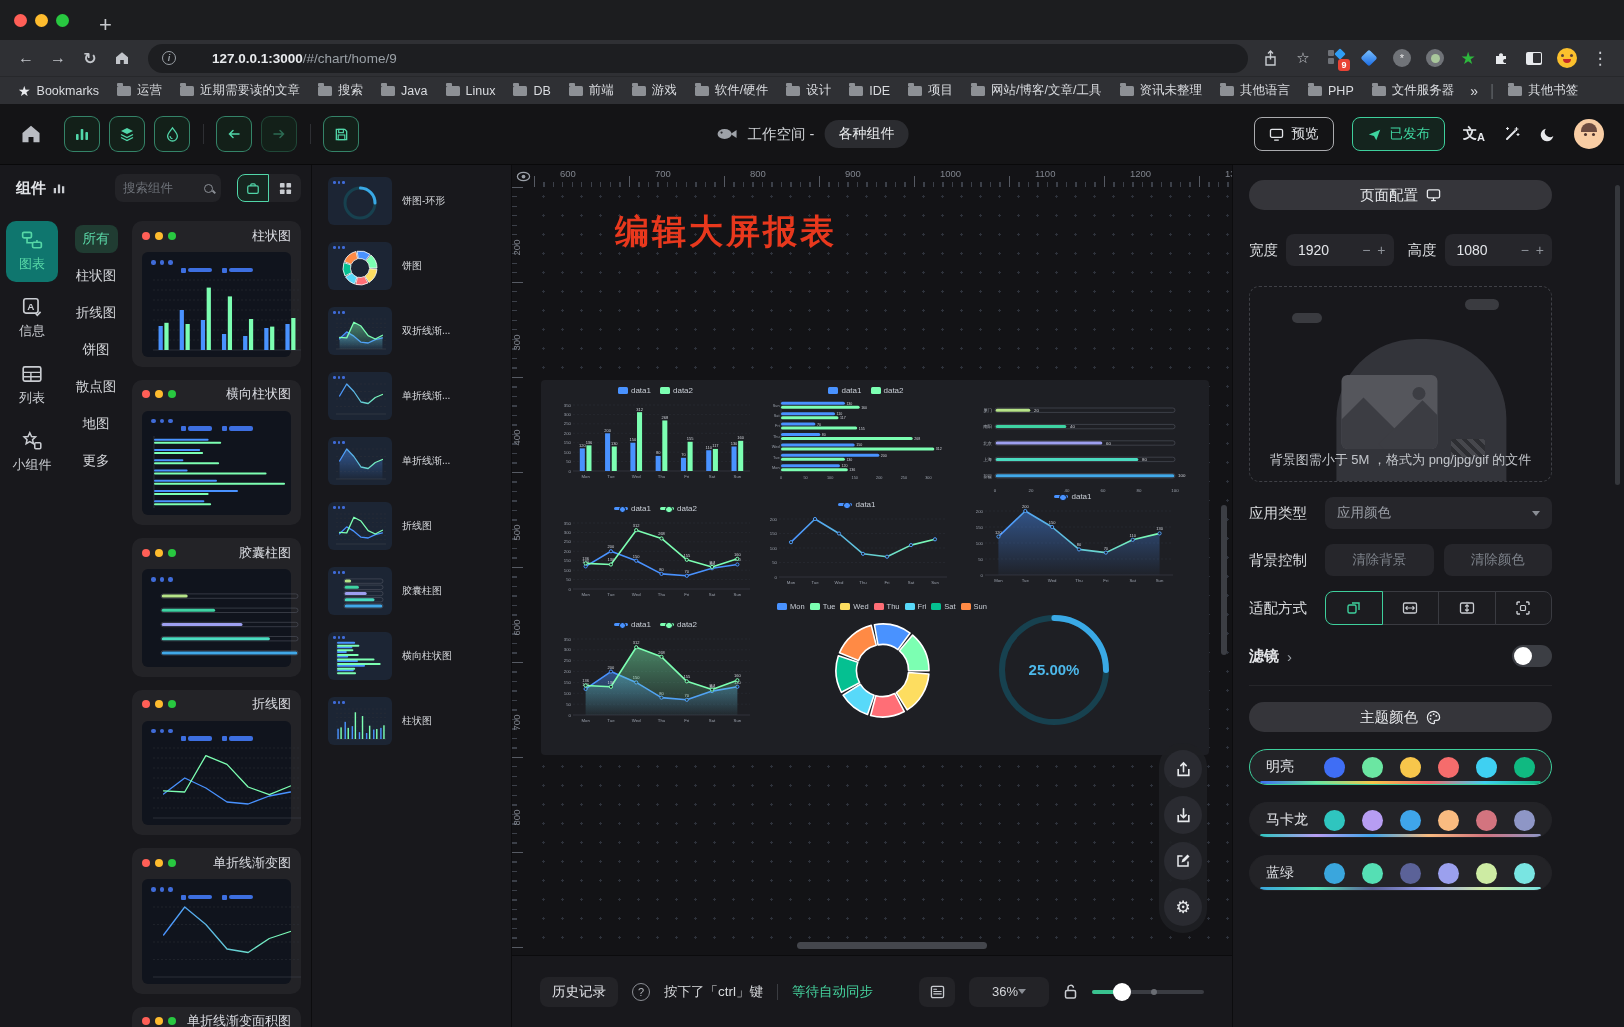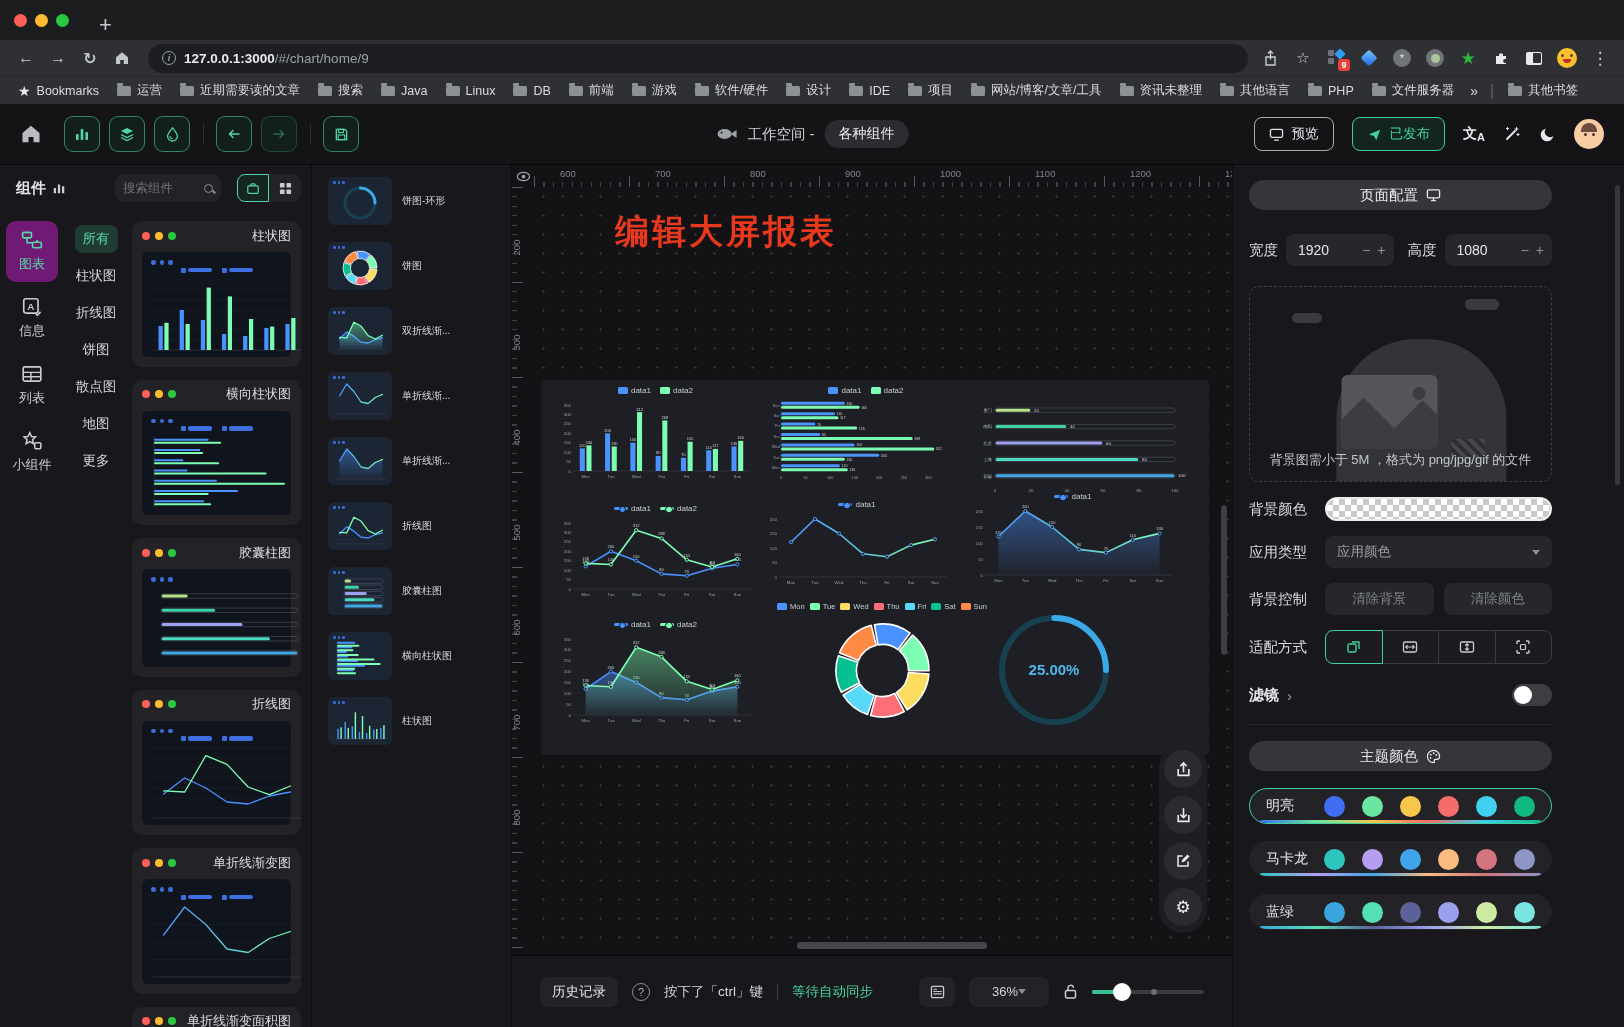--- a/index.html
+++ b/index.html
@@ -12,21 +12,21 @@
   .tl { width:13px; height:13px; border-radius:50%; }
   .tab { width:238px; height:34px; background:#2f3034; border-radius:10px 10px 0 0; display:flex; align-items:center; gap:9px; padding:0 10px 0 14px; }
   .tab-title { flex:1; font-size:13px; color:#e8eaed; white-space:nowrap; overflow:hidden; }
   .tab-close { color:#9aa0a6; font-size:13px; cursor:pointer; }
   .newtab { color:#c6c8cc; font-size:22px; line-height:22px; margin:0 0 4px 14px; }
   .favicon { width:15px; height:15px; }
   .urlrow { height:36px; background:#2f3034; display:flex; align-items:center; padding:0 10px 0 12px; gap:4px; }
   .navbtn { width:28px; height:28px; border-radius:50%; display:flex; align-items:center; justify-content:center; color:#c2c5ca; font-size:16px; }
   .urlpill { flex:1; height:29px; margin:0 8px; background:#1d1e21; border-radius:15px; display:flex; align-items:center; gap:8px; padding:0 14px; }
   .circle-i { width:14px; height:14px; border:1.4px solid #9aa0a6; border-radius:50%; color:#9aa0a6; font-size:9px; display:flex; align-items:center; justify-content:center; font-style:italic; font-weight:bold; }
-  .url-host { color:#e8eaed; font-size:13.5px; font-weight:bold; }
+  .url-host { color:#e8eaed; font-size:13.5px; font-weight:bold;margin-left:28px; }
   .url-path { color:#9aa0a6; font-size:13.5px; }
   .chromeicons { display:flex; align-items:center; gap:13px; padding-right:4px; }
   .ci { color:#c8cbd0; font-size:15px; position:relative; display:flex; align-items:center; justify-content:center; width:20px; height:20px; }
   .ext-grid { position:relative; width:16px; height:16px; }
   .ext-grid .sq { position:absolute; width:6px; height:6px; background:#6f7278; border-radius:1px; }
   .ext-grid .dm { position:absolute; width:8px; height:8px; background:#2f9df4; transform:rotate(45deg); right:0; top:0; border-radius:1px; }
   .ext-badge { position:absolute; right:-6px; bottom:-5px; background:#e94335; color:#fff; font-size:9px; padding:1px 3.5px; border-radius:3px; font-weight:bold; }
   .gem { width:12px; height:12px; background:linear-gradient(135deg,#7ec3ff,#1668e3); transform:rotate(45deg); border-radius:2px; }
   .gcirc { width:18px; height:18px; border-radius:50%; background:#707378; display:flex; align-items:center; justify-content:center; color:#e8e8e8; font-size:11px; }
   .gcirc .inner { width:9px; height:9px; border-radius:50%; background:#a9c79b; }
@@ -72,21 +72,21 @@
   .mag { width:9px; height:9px; border:1.6px solid #8a8e95; border-radius:50%; position:relative; flex:none; }
   .mag::after { content:""; position:absolute; width:4px; height:1.6px; background:#8a8e95; transform:rotate(45deg); right:-4px; bottom:-1px; }
   .toggle2 { display:flex; margin-left:8px; }
   .tg { width:32px; height:28px; background:#232327; display:flex; align-items:center; justify-content:center; color:#c8cbd0; }
   .tg.first { border-radius:8px 0 0 8px; }
   .tg.last { border-radius:0 8px 8px 0; }
   .tg.active { background:#16251f; border:1px solid #51d6a9; color:#51d6a9; }
   .lp-body { display:flex; flex:1; min-height:0; }
   .nav-col { width:64px; padding-top:10px; display:flex; flex-direction:column; align-items:center; gap:6px; }
   .nav-item { width:52px; padding:9px 0; border-radius:10px; display:flex; flex-direction:column; align-items:center; gap:5px; color:#c9ccd1; font-size:13px; }
-  .nav-item.active { background:#701a75; color:#56d7a6; }
+  .nav-item.active { background:#0f766e; color:#56d7a6; }
   .cat-col { width:64px; padding-top:14px; display:flex; flex-direction:column; align-items:center; gap:9px; }
   .cat-item { font-size:13.5px; color:#d4d6da; padding:5px 8px; border-radius:8px; }
   .cat-item.active { background:#203c32; color:#5ad8a8; }
   .cards-col { flex:1; padding:10px 10px 0 4px; display:flex; flex-direction:column; gap:13px; overflow:hidden; }
   .comp-card { background:#232327; border-radius:10px; overflow:hidden; flex:none; }
   .cc-head { height:29px; display:flex; align-items:center; padding:0 10px; gap:5px; }
   .dot { width:8px; height:8px; border-radius:50%; }
   .cc-title { margin-left:auto; font-size:13px; color:#dadce2; }
   .cc-body { padding:2px 10px 10px; }
   .prev-win { background:#10141d; border-radius:6px; padding:6px 6px 4px; }
@@ -1531,24 +1531,20 @@
         <span class="imgcard">
             <span class="sun"></span>
             <span class="mtn"></span>
             <span class="mtn2"></span>
           </span>
         <span class="hazard"></span>
         <div class="upload-hint">背景图需小于 5M ，格式为 png/jpg/gif 的文件</div>
       </div>
 
       <div class="cfg-row">
-        <span class="cfg-label">背景颜色</span>
-        <span class="checker"></span>
-      </div>
-      <div class="cfg-row">
         <span class="cfg-label">应用类型</span>
         <span class="select">
             <span>应用颜色</span>
             <span class="caret"></span>
           </span>
       </div>
       <div class="cfg-row">
         <span class="cfg-label">背景控制</span>
         <span class="ghostbtn">清除背景</span>
         <span class="ghostbtn">清除颜色</span>

